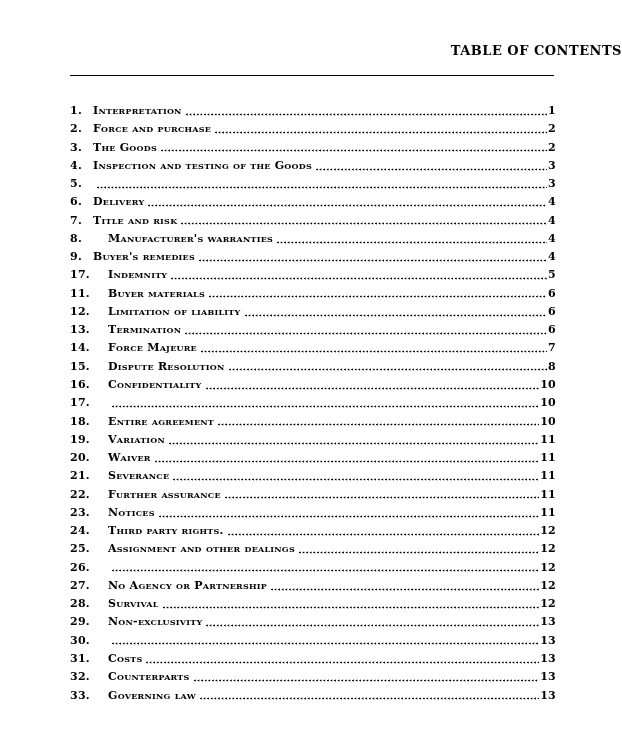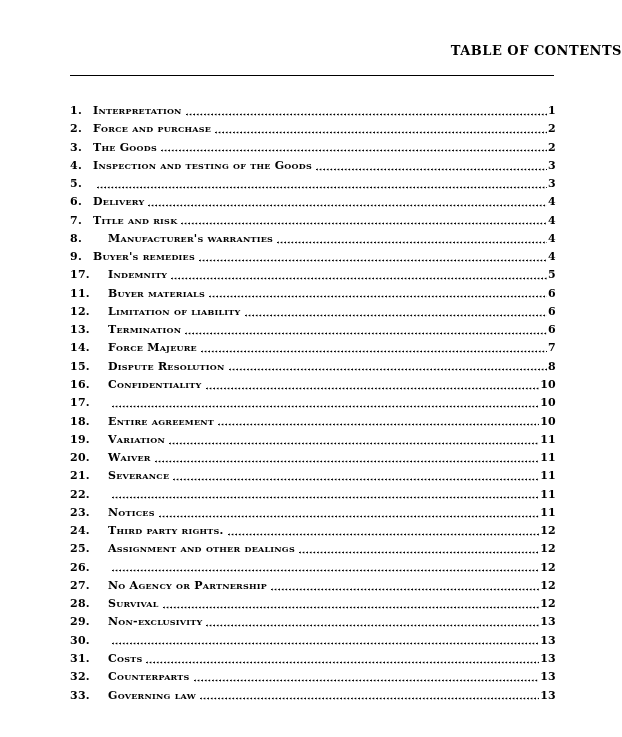--- a/index.html
+++ b/index.html
@@ -201,20 +201,21 @@
         <span class="pg">11</span>
       </div>
       <div class="toc-row wide">
         <span class="num">21.</span>
         <span class="label">Severance</span>
         <span class="leader"></span>
         <span class="pg">11</span>
       </div>
       <div class="toc-row wide">
         <span class="num">22.</span>
+        <span class="label">Further assurance</span>
         <span class="leader"></span>
         <span class="pg">11</span>
       </div>
       <div class="toc-row wide">
         <span class="num">23.</span>
         <span class="label">Notices</span>
         <span class="leader"></span>
         <span class="pg">11</span>
       </div>
       <div class="toc-row wide">

